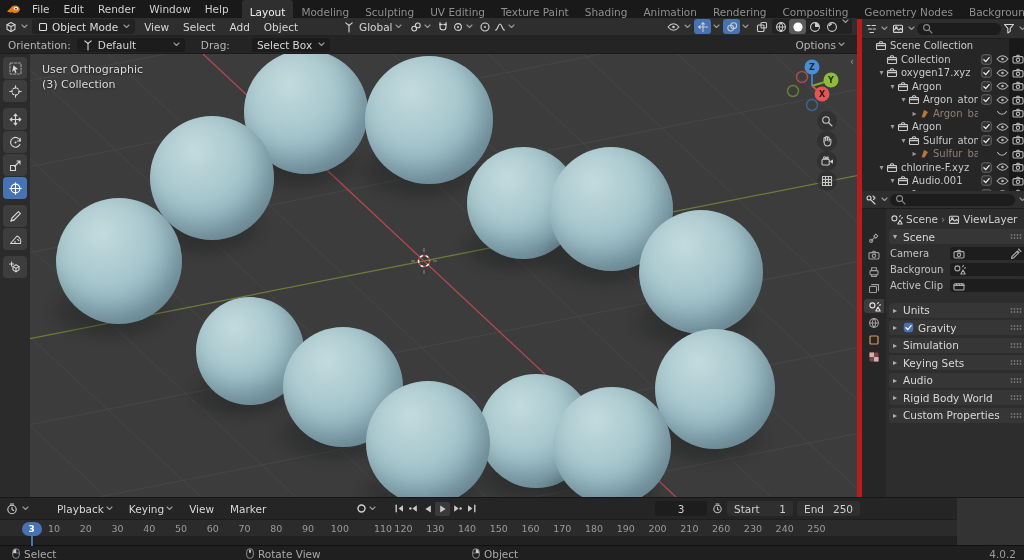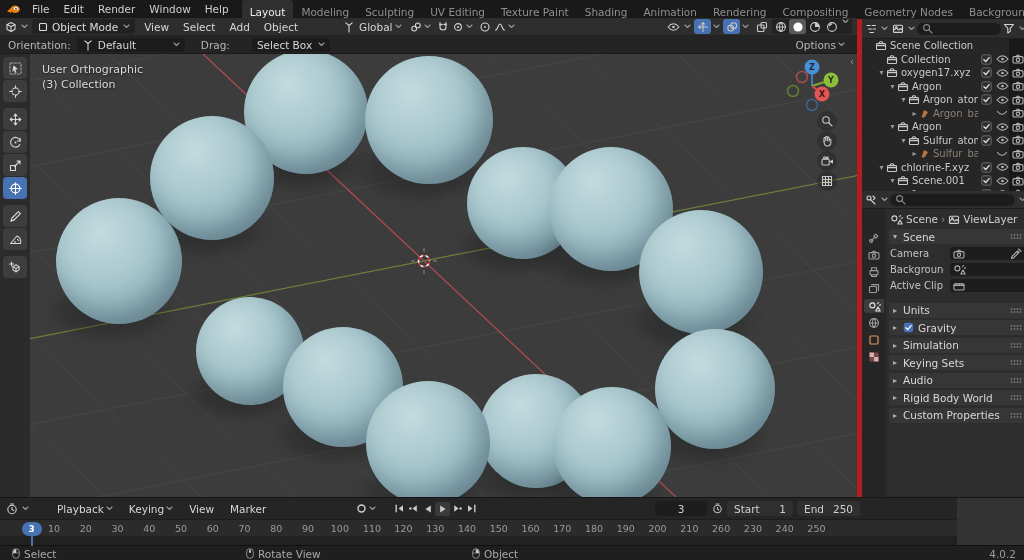--- a/index.html
+++ b/index.html
@@ -888,21 +888,21 @@
           </span>
         </div>
         <div class="orow" style="padding-left: 26px;">
           <span class="arrow">▾</span>
           <span class="ic">
             <svg width="12" height="11" viewBox="0 0 12 11" fill="none" stroke="currentColor" stroke-width="1.1" stroke-linecap="round" stroke-linejoin="round">
               <rect x="1.5" y="3.6" width="9" height="5.9" rx="0.8"></rect>
               <path d="M1.5 5.6h9M4 3.6l1-1.8h2l1 1.8"></path>
             </svg>
           </span>
-          <span class="olabel">Scene.001</span>
+          <span class="olabel">Audio.001</span>
           <span class="otoggles">
             <span class="oslot">
               <span class="ic">
                 <svg width="11" height="11" viewBox="0 0 11 11">
                   <rect x="0.8" y="0.8" width="9.4" height="9.4" rx="2" fill="#2e2e2e" stroke="#7a7a7a" stroke-width="0.8"></rect>
                   <path d="M2.9 5.7l1.9 1.9 3.3-4" stroke="#e9e9e9" stroke-width="1.3" fill="none" stroke-linecap="round"></path>
                 </svg>
               </span>
             </span>
             <span class="oslot">
@@ -1378,21 +1378,21 @@
     <span class="tick" style="left: 53.97px;">10</span>
         <span class="tick" style="left: 85.74px;">20</span>
         <span class="tick" style="left: 117.51px;">30</span>
         <span class="tick" style="left: 149.28px;">40</span>
         <span class="tick" style="left: 181.05px;">50</span>
         <span class="tick" style="left: 212.82px;">60</span>
         <span class="tick" style="left: 244.59px;">70</span>
         <span class="tick" style="left: 276.36px;">80</span>
         <span class="tick" style="left: 308.13px;">90</span>
         <span class="tick" style="left: 339.9px;">100</span>
-        <span class="tick" style="left: 372px;">110</span>
+        <span class="tick" style="left: 383px;">110</span>
         <span class="tick" style="left: 403.44px;">120</span>
         <span class="tick" style="left: 435.21px;">130</span>
         <span class="tick" style="left: 466.98px;">140</span>
         <span class="tick" style="left: 498.75px;">150</span>
         <span class="tick" style="left: 530.52px;">160</span>
         <span class="tick" style="left: 562.29px;">170</span>
         <span class="tick" style="left: 594.06px;">180</span>
         <span class="tick" style="left: 625.83px;">190</span>
         <span class="tick" style="left: 657.6px;">200</span>
         <span class="tick" style="left: 689.37px;">210</span>

